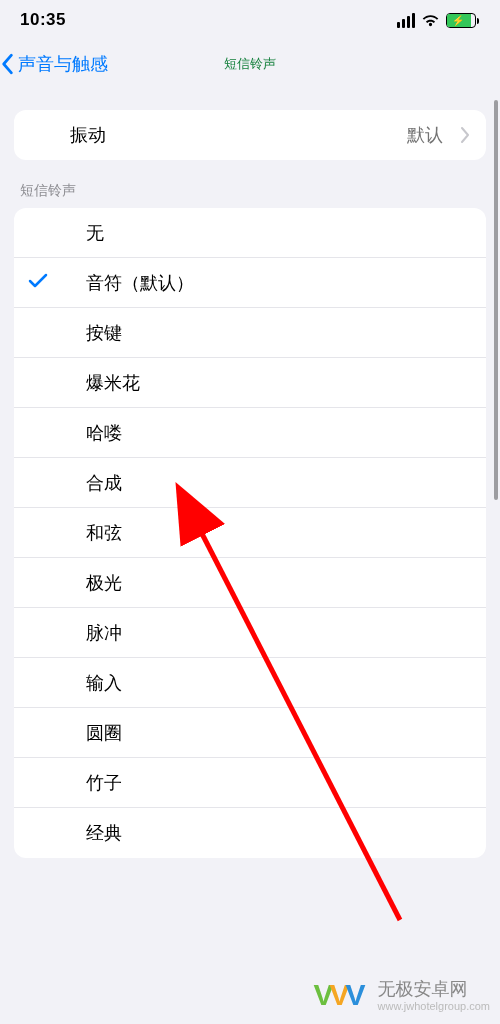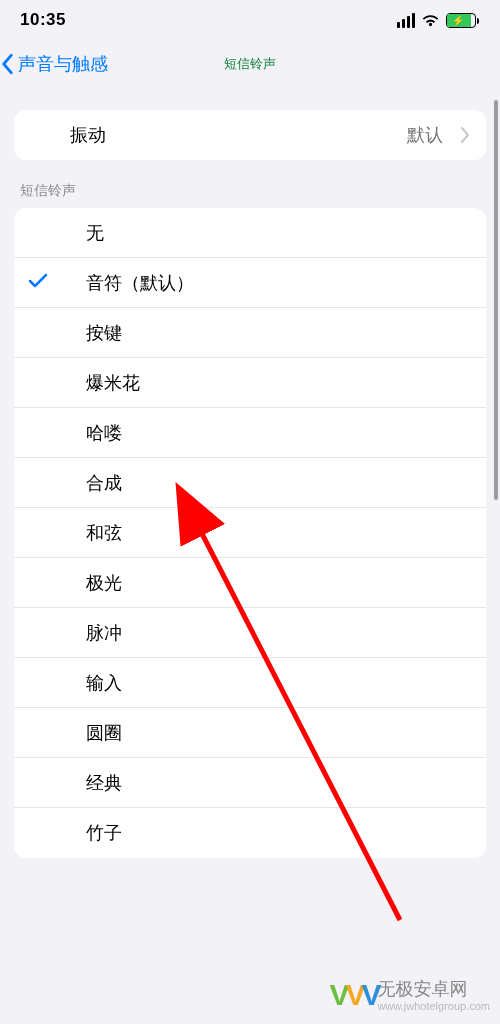--- a/index.html
+++ b/index.html
@@ -42,21 +42,21 @@
   .ringtone-list .row { padding-left:16px; }
   .ringtone-list .row .label { padding-left: 56px; font-size:18px; }
 
   
   .scroll-indicator { position:absolute; right:2px; top:100px; width:4px; height:400px; background:#000; opacity:0.35; border-radius:2px; }
 
   
   .arrow-annot { position:absolute; pointer-events:none; }
 
   
-  .watermark { position:absolute; right:10px; bottom:12px; display:flex; align-items:center; gap:0; font-size:18px; color:#888; font-weight:500; }
+  .watermark { position:absolute; right:10px; bottom:12px; display:flex; align-items:center; gap:16px; font-size:18px; color:#888; font-weight:500; }
   .watermark .logo-w { font-size:30px; font-weight:800; letter-spacing:-4px; }
   .watermark .logo-w .g{color:#6cbf3f;} .watermark .logo-w .o{color:#f5a623;} .watermark .logo-w .b{color:#2b8fdb;}
   .watermark .sub { font-size:11px; color:#bbb; display:block; line-height:1; }
 </style>
 </head>
 <body>
 
 <div class="status-bar">
   <div class="status-left">10:35</div>
   <div class="status-right">
@@ -138,24 +138,24 @@
       <div class="row">
         <div class="label">脉冲</div>
       </div>
       <div class="row">
         <div class="label">输入</div>
       </div>
       <div class="row">
         <div class="label">圆圈</div>
       </div>
       <div class="row">
-        <div class="label">经典</div>
+        <div class="label">竹子</div>
       </div>
       <div class="row">
-        <div class="label">竹子</div>
+        <div class="label">经典</div>
       </div>
     </div>
 </div>
 
 <div class="scroll-indicator"></div>
 
 <svg class="arrow-annot" width="500" height="1024" style="left:0;top:0;">
   <defs>
     <marker id="ahead" markerWidth="14" markerHeight="14" refX="3" refY="5" orient="auto">
       <polygon points="0,0 12,5 0,10" fill="#ff0000"></polygon>

